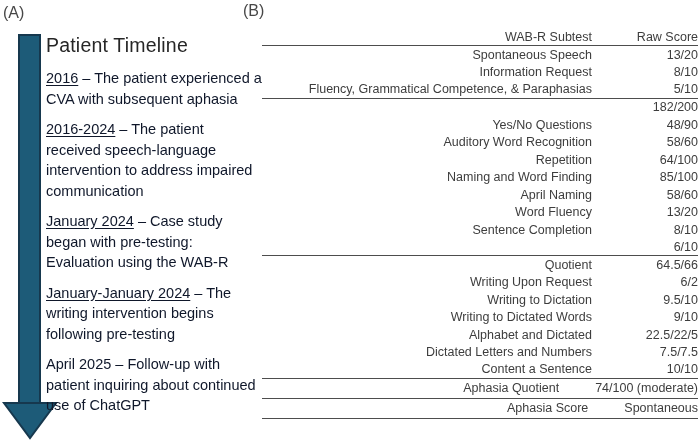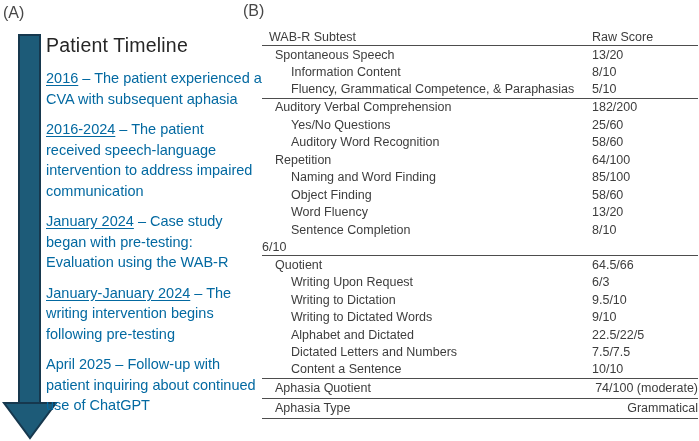--- a/index.html
+++ b/index.html
@@ -35,33 +35,34 @@
   .timeline-title {
     font-size: 19.5px;
     font-weight: 400;
     color: #262626;
     letter-spacing: 0.2px;
     margin-bottom: 11px;
   }
   .entry {
     font-size: 14.5px;
     line-height: 20.5px;
-    color: #0369a1;
+    color: #0f172a;
     margin-bottom: 10px;
   }
   .entry .date.u { text-decoration: underline; text-underline-offset: 2px; }
 
   
   .wab-table {
     position: absolute;
     left: 262px;
     top: 28px;
     width: 436px;
     font-size: 12.5px;
     color: #3d3d3d;
+    text-align: right;
   }
   .trow {
     display: flex;
     align-items: center;
     height: 17.5px;
   }
   .trow.tall { height: 20px; gap: 36px; }
   .trow.rule { border-bottom: 1.6px solid #4d4d4d; }
   .trow .c-label { width: 330px; padding-left: 13px; white-space: nowrap; overflow: hidden; }
   .trow .c-score { flex: 1; white-space: nowrap; }
@@ -98,69 +99,68 @@
   <div class="trow head rule">
     <span class="c-label">WAB-R Subtest</span>
     <span class="c-score">Raw Score</span>
   </div>
   <div id="table-body">
       <div class="trow indent-1">
         <span class="c-label">Spontaneous Speech</span>
         <span class="c-score">13/20</span>
       </div>
       <div class="trow indent-2">
-        <span class="c-label">Information Content</span>
+        <span class="c-label">Information Request</span>
         <span class="c-score">8/10</span>
       </div>
       <div class="trow indent-2 rule">
         <span class="c-label">Fluency, Grammatical Competence, &amp; Paraphasias</span>
         <span class="c-score">5/10</span>
       </div>
       <div class="trow indent-1">
-        <span class="c-label">Auditory Verbal Comprehension</span>
         <span class="c-score">182/200</span>
       </div>
       <div class="trow indent-2">
         <span class="c-label">Yes/No Questions</span>
-        <span class="c-score">25/60</span>
+        <span class="c-score">48/90</span>
       </div>
       <div class="trow indent-2">
         <span class="c-label">Auditory Word Recognition</span>
         <span class="c-score">58/60</span>
       </div>
       <div class="trow indent-1">
         <span class="c-label">Repetition</span>
         <span class="c-score">64/100</span>
       </div>
       <div class="trow indent-2">
         <span class="c-label">Naming and Word Finding</span>
         <span class="c-score">85/100</span>
       </div>
       <div class="trow indent-2">
-        <span class="c-label">Object Finding</span>
+        <span class="c-label">April Naming</span>
         <span class="c-score">58/60</span>
       </div>
       <div class="trow indent-2">
         <span class="c-label">Word Fluency</span>
         <span class="c-score">13/20</span>
       </div>
       <div class="trow indent-2">
         <span class="c-label">Sentence Completion</span>
         <span class="c-score">8/10</span>
       </div>
       <div class="trow indent-2 rule">
         <span class="c-score">6/10</span>
       </div>
       <div class="trow indent-1">
         <span class="c-label">Quotient</span>
         <span class="c-score">64.5/66</span>
       </div>
       <div class="trow indent-2">
         <span class="c-label">Writing Upon Request</span>
-        <span class="c-score">6/3</span>
+        <span class="c-score">6/2</span>
       </div>
       <div class="trow indent-2">
         <span class="c-label">Writing to Dictation</span>
         <span class="c-score">9.5/10</span>
       </div>
       <div class="trow indent-2">
         <span class="c-label">Writing to Dictated Words</span>
         <span class="c-score">9/10</span>
       </div>
       <div class="trow indent-2">
@@ -173,17 +173,17 @@
       </div>
       <div class="trow indent-2 rule">
         <span class="c-label">Content a Sentence</span>
         <span class="c-score">10/10</span>
       </div>
       <div class="trow indent-1 rule tall">
         <span class="c-label">Aphasia Quotient</span>
         <span class="c-score">74/100 (moderate)</span>
       </div>
       <div class="trow indent-1 rule tall">
-        <span class="c-label">Aphasia Type</span>
-        <span class="c-score">Grammatical</span>
+        <span class="c-label">Aphasia Score</span>
+        <span class="c-score">Spontaneous</span>
       </div>
     </div>
 </div>
 
 </body></html>

